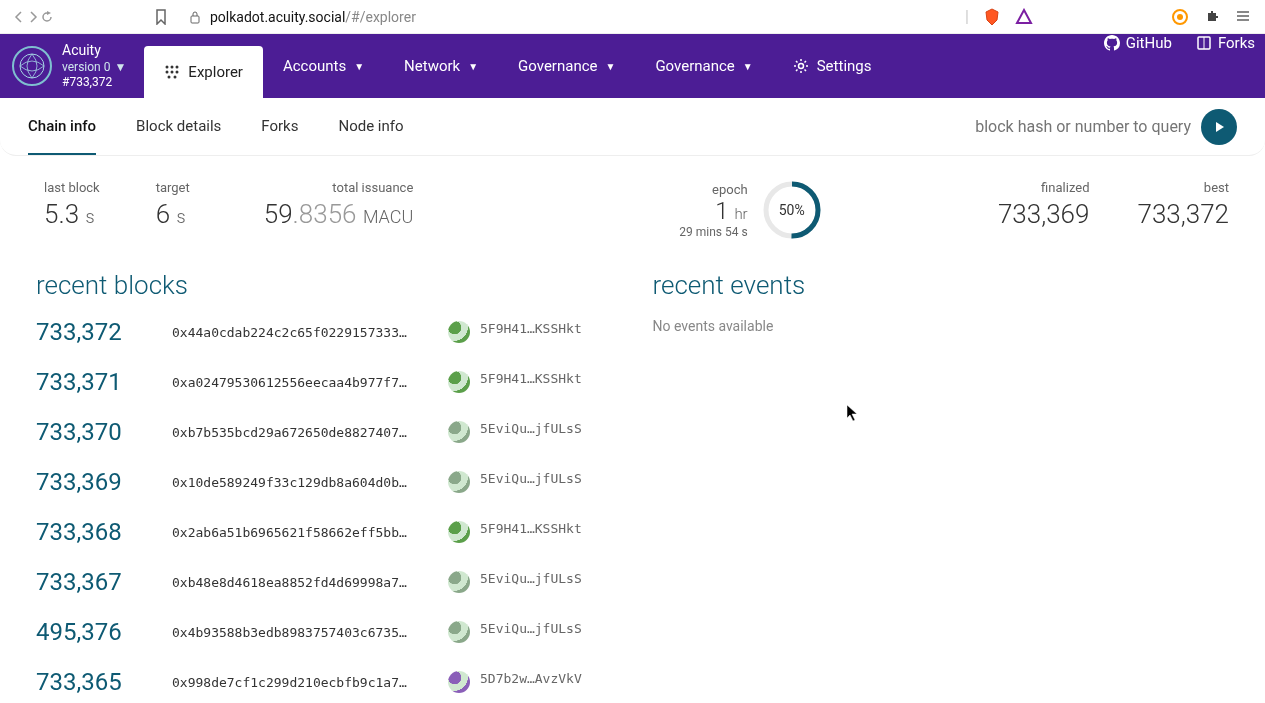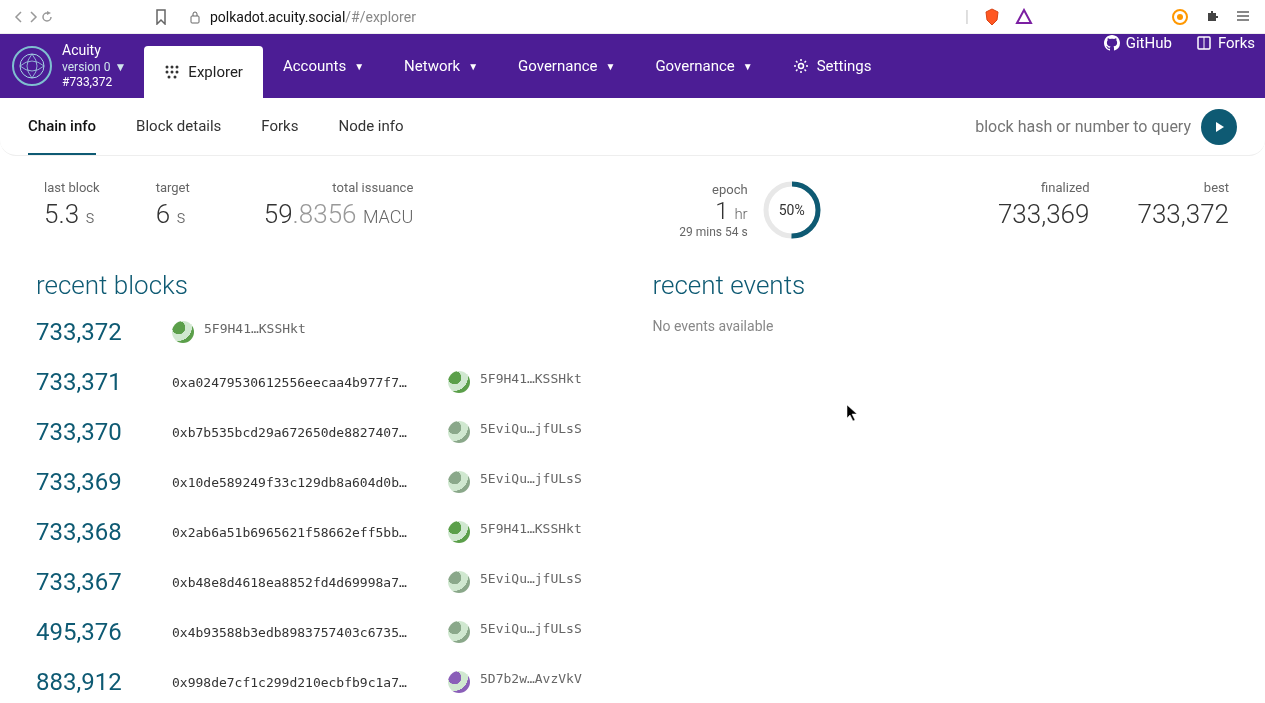--- a/index.html
+++ b/index.html
@@ -266,20 +266,21 @@
     </div>
   </div>
 </div>
 
 <div class="columns">
   <div class="col">
     <h2>recent blocks</h2>
     <div id="blocks-container">
         <div class="block-row">
           <div class="block-num">733,372</div>
+          <div class="block-hash">0x44a0cdab224c2c65f0229157333…</div>
           <div class="author">
             <span class="identicon" style="background:radial-gradient(circle at 30% 30%, #5b9f4a 30%, #d0e8d0 31% 60%, #5b9f4a 61%)"></span>
             <span class="author-name">5F9H41…KSSHkt</span>
           </div>
         </div>
         <div class="block-row">
           <div class="block-num">733,371</div>
           <div class="block-hash">0xa02479530612556eecaa4b977f7…</div>
           <div class="author">
             <span class="identicon" style="background:radial-gradient(circle at 30% 30%, #5b9f4a 30%, #d0e8d0 31% 60%, #5b9f4a 61%)"></span>
@@ -320,21 +321,21 @@
         </div>
         <div class="block-row">
           <div class="block-num">495,376</div>
           <div class="block-hash">0x4b93588b3edb8983757403c6735…</div>
           <div class="author">
             <span class="identicon" style="background:radial-gradient(circle at 30% 30%, #8aa88a 30%, #d0e8d0 31% 60%, #8aa88a 61%)"></span>
             <span class="author-name">5EviQu…jfULsS</span>
           </div>
         </div>
         <div class="block-row">
-          <div class="block-num">883,912</div>
+          <div class="block-num">733,365</div>
           <div class="block-hash">0x998de7cf1c299d210ecbfb9c1a7…</div>
           <div class="author">
             <span class="identicon" style="background:radial-gradient(circle at 30% 30%, #8a5fb8 30%, #d0e8d0 31% 60%, #8a5fb8 61%)"></span>
             <span class="author-name">5D7b2w…AvzVkV</span>
           </div>
         </div>
       </div>
   </div>
   <div class="col">
     <h2>recent events</h2>

